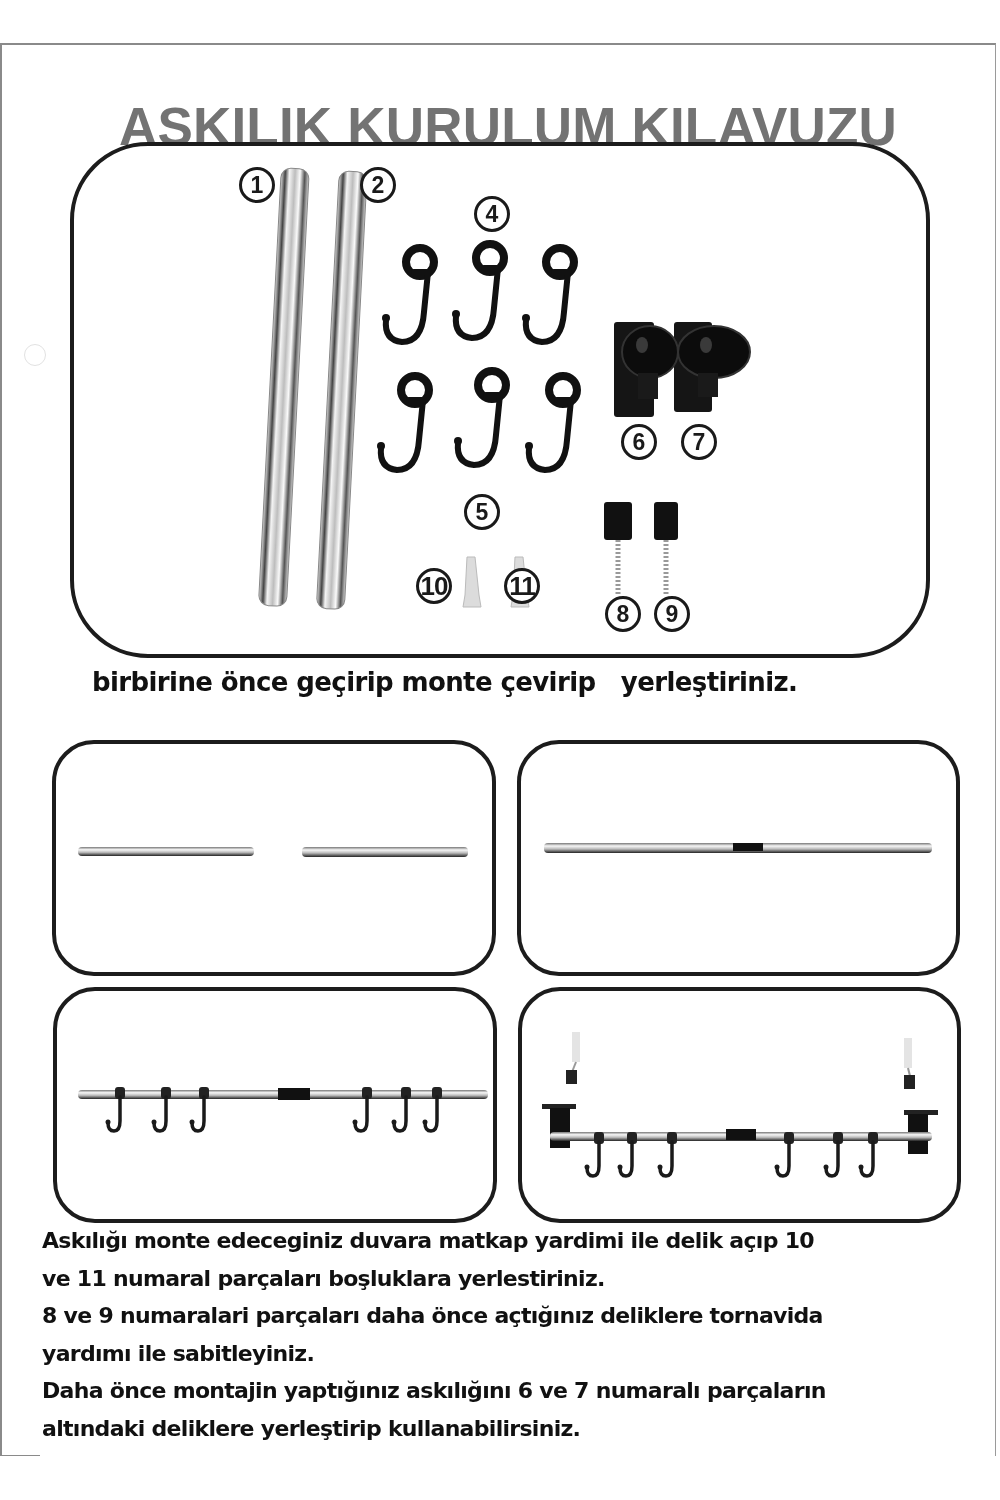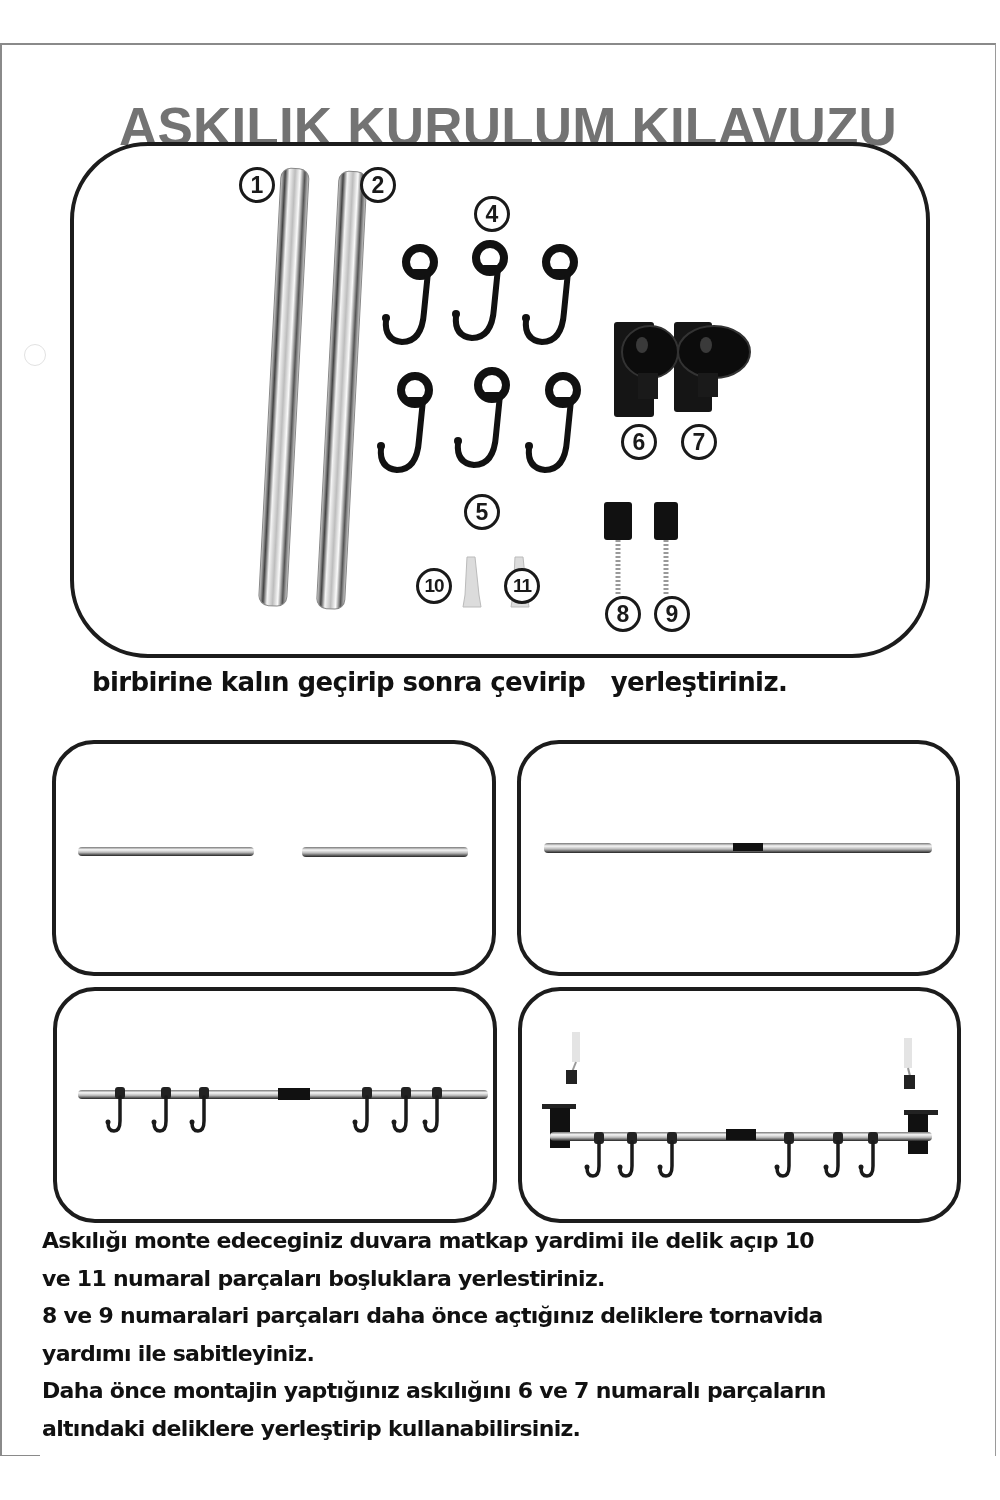--- a/index.html
+++ b/index.html
@@ -18,21 +18,21 @@
   .parts-panel { left:70px; top:142px; width:860px; height:516px; border-radius:78px; }
   .step { border-radius:42px; }
   .step-1 { left:52px; top:740px; width:444px; height:236px; }
   .step-2 { left:517px; top:740px; width:443px; height:236px; }
   .step-3 { left:53px; top:987px; width:444px; height:236px; }
   .step-4 { left:518px; top:987px; width:443px; height:236px; }
   .num { position:absolute; width:36px; height:36px; border:3px solid #1a1a1a; border-radius:50%;
          box-sizing:border-box; display:flex; align-items:center; justify-content:center;
          font-family:"Liberation Sans", sans-serif; font-weight:bold; font-size:23px; color:#1a1a1a;
          background:#fff; }
-  .num.two-digit { font-size:19px; letter-spacing:-1px; }
+  .num.two-digit { font-size:26px; letter-spacing:-1px; }
   .abs { position:absolute; }
   .instr { position:absolute; font-family:"DejaVu Sans", sans-serif; font-weight:bold; color:#111;
            margin:0; white-space:pre; }
   .instr-top { left:92px; top:664px; font-size:26px; line-height:36px; letter-spacing:-0.6px; }
   .instr-bottom { left:42px; top:1222px; font-size:22px; line-height:37.5px; letter-spacing:-0.7px; }
   .instr-bottom span, .instr-top span { display:block; }
 </style>
 </head>
 <body>
 
@@ -116,21 +116,21 @@
 <div class="num" style="left:605px;top:596px">8</div>
 <div class="num" style="left:654px;top:596px">9</div>
 
 <svg class="abs" style="left:455px;top:555px" width="80" height="58">
   <path d="M12,2 L20,2 L24,40 L26,52 L8,52 L10,40 Z" fill="#dcdcdc" stroke="#bbb" stroke-width="1"></path>
   <path d="M60,2 L68,2 L72,40 L74,52 L56,52 L58,40 Z" fill="#dcdcdc" stroke="#bbb" stroke-width="1"></path>
 </svg>
 <div class="num two-digit" style="left:416px;top:568px">10</div>
 <div class="num two-digit" style="left:504px;top:568px">11</div>
 
-<p class="instr instr-top"><span>birbirine kalın geçirip sonra çevirip   yerleştiriniz.</span></p>
+<p class="instr instr-top"><span>birbirine önce geçirip monte çevirip   yerleştiriniz.</span></p>
 
 <div class="panel step step-1"></div>
 <svg class="abs" style="left:76px;top:842px" width="395" height="20">
   <rect x="2" y="5" width="176" height="9" rx="4" fill="url(#chromeH)"></rect>
   <rect x="226" y="5" width="166" height="10" rx="4" fill="url(#chromeH)"></rect>
 </svg>
 
 <div class="panel step step-2"></div>
 <svg class="abs" style="left:542px;top:838px" width="392" height="20">
   <rect x="2" y="5" width="388" height="10" rx="4" fill="url(#chromeH)"></rect>

